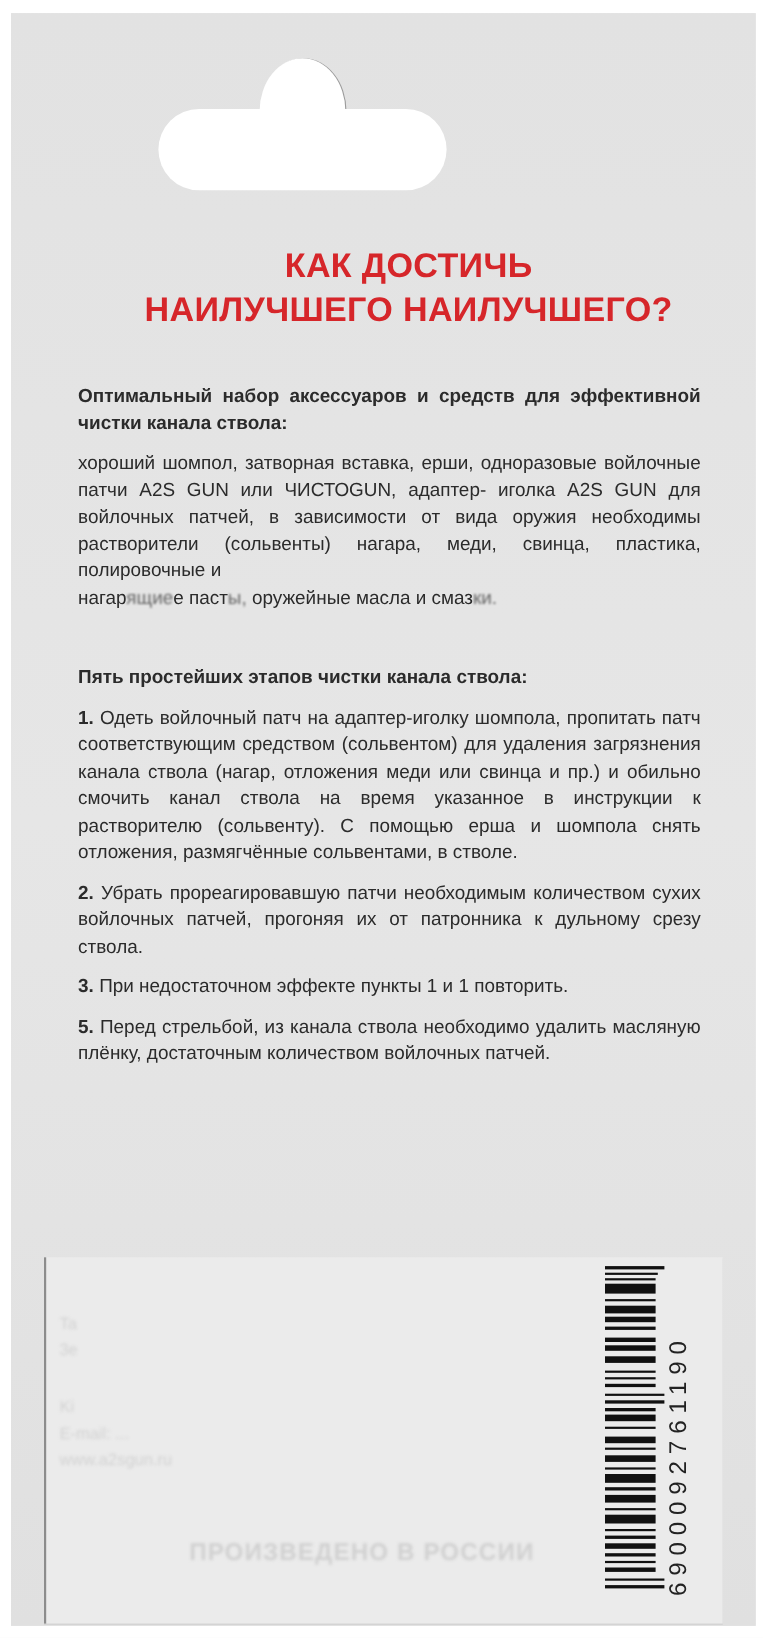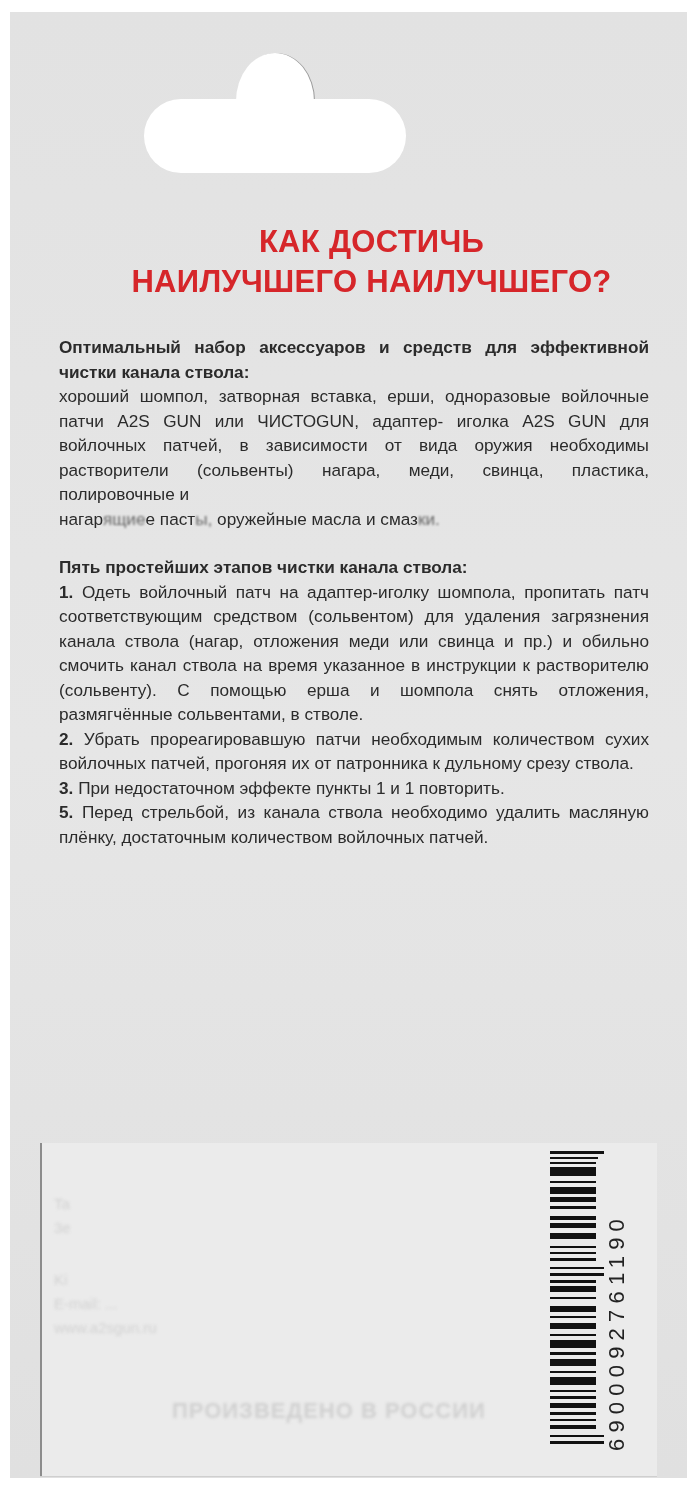--- a/index.html
+++ b/index.html
@@ -23,21 +23,21 @@
     }
     .title {
       position: absolute; left: 0; top: 222px; width: 697px; text-align: center;
       color: #d6262a; font-weight: bold; font-size: 31px; line-height: 40px; letter-spacing: 0.3px; padding-left: 23px;
     }
     .title div { }
     .content {
       position: absolute; left: 59px; top: 335px; width: 590px;
       color: #2b2b2b; font-size: 17.2px; line-height: 24.5px; text-align: justify;
     }
-    .content p { margin: 0; }
+    .content p { margin: 12px; }
     .bold { font-weight: bold; }
     .section-gap { height: 24px; }
     .blur { filter: blur(1.2px); color: #666; }
     .sticker {
       position: absolute; left: 40px; top: 1143px; width: 615px; height: 333px;
       background: #ebebeb;
       border-left: 2px solid #8c8c8c;
       box-shadow: 0 1px 0 #cfcfcf;
     }
     .sticker-faint {

